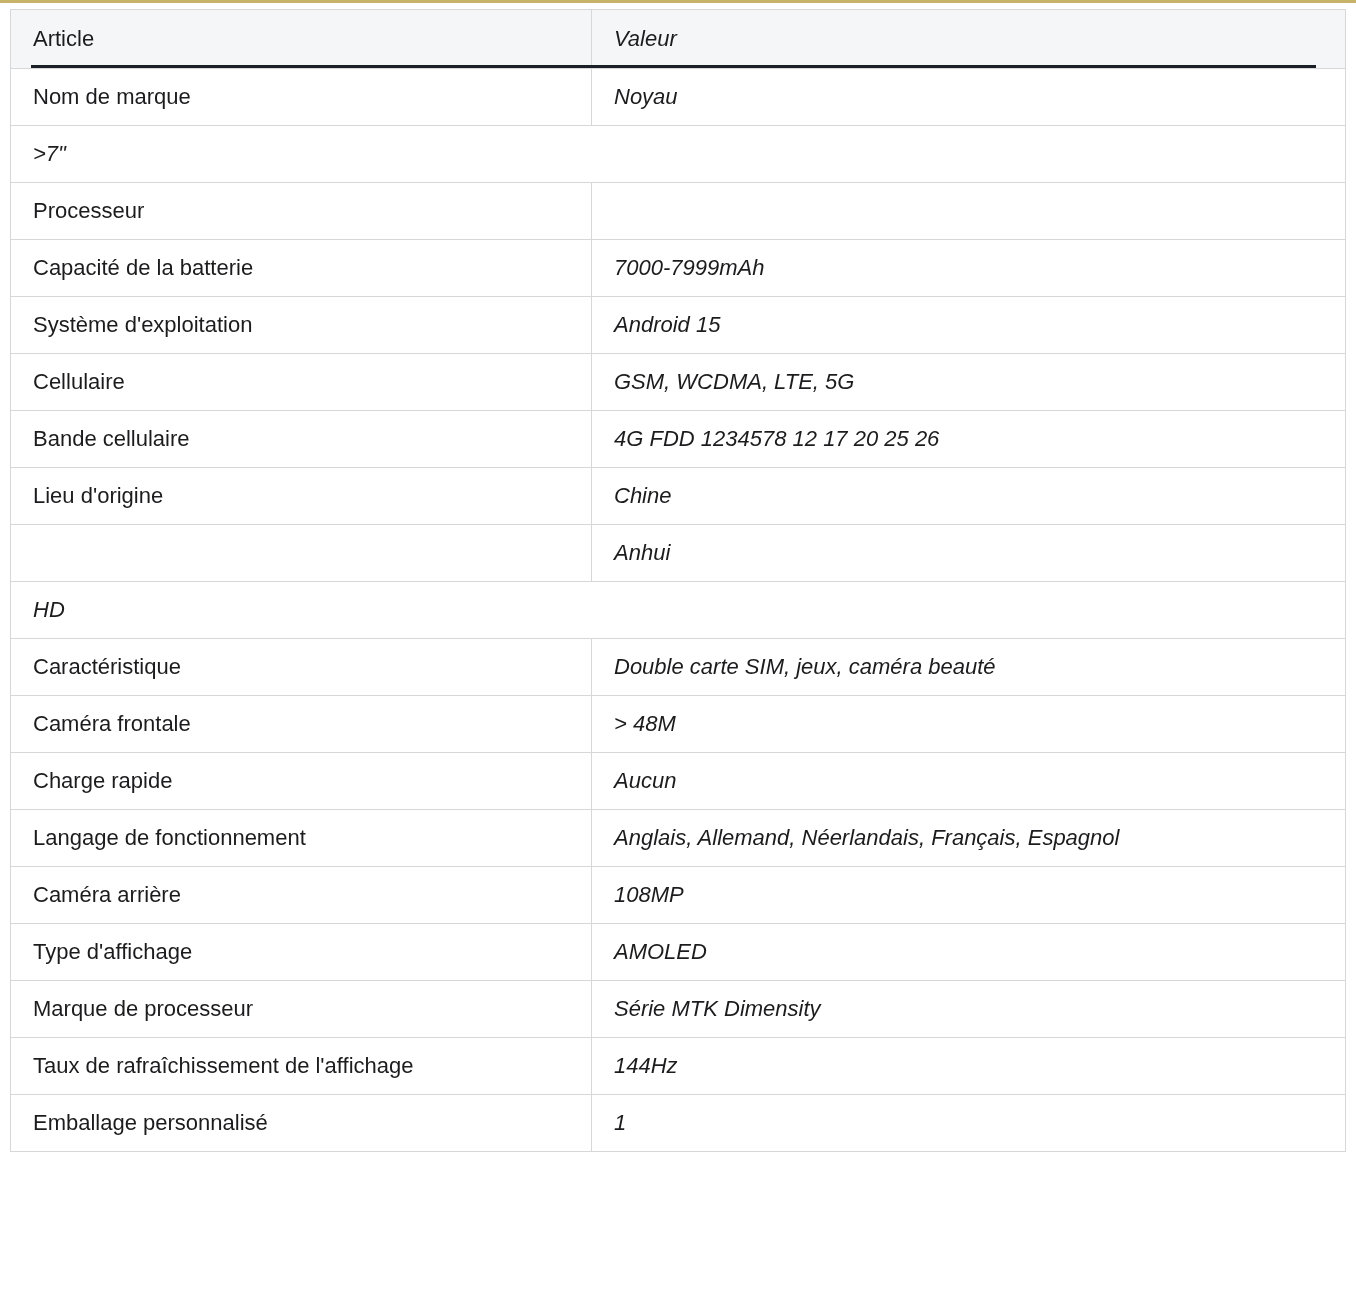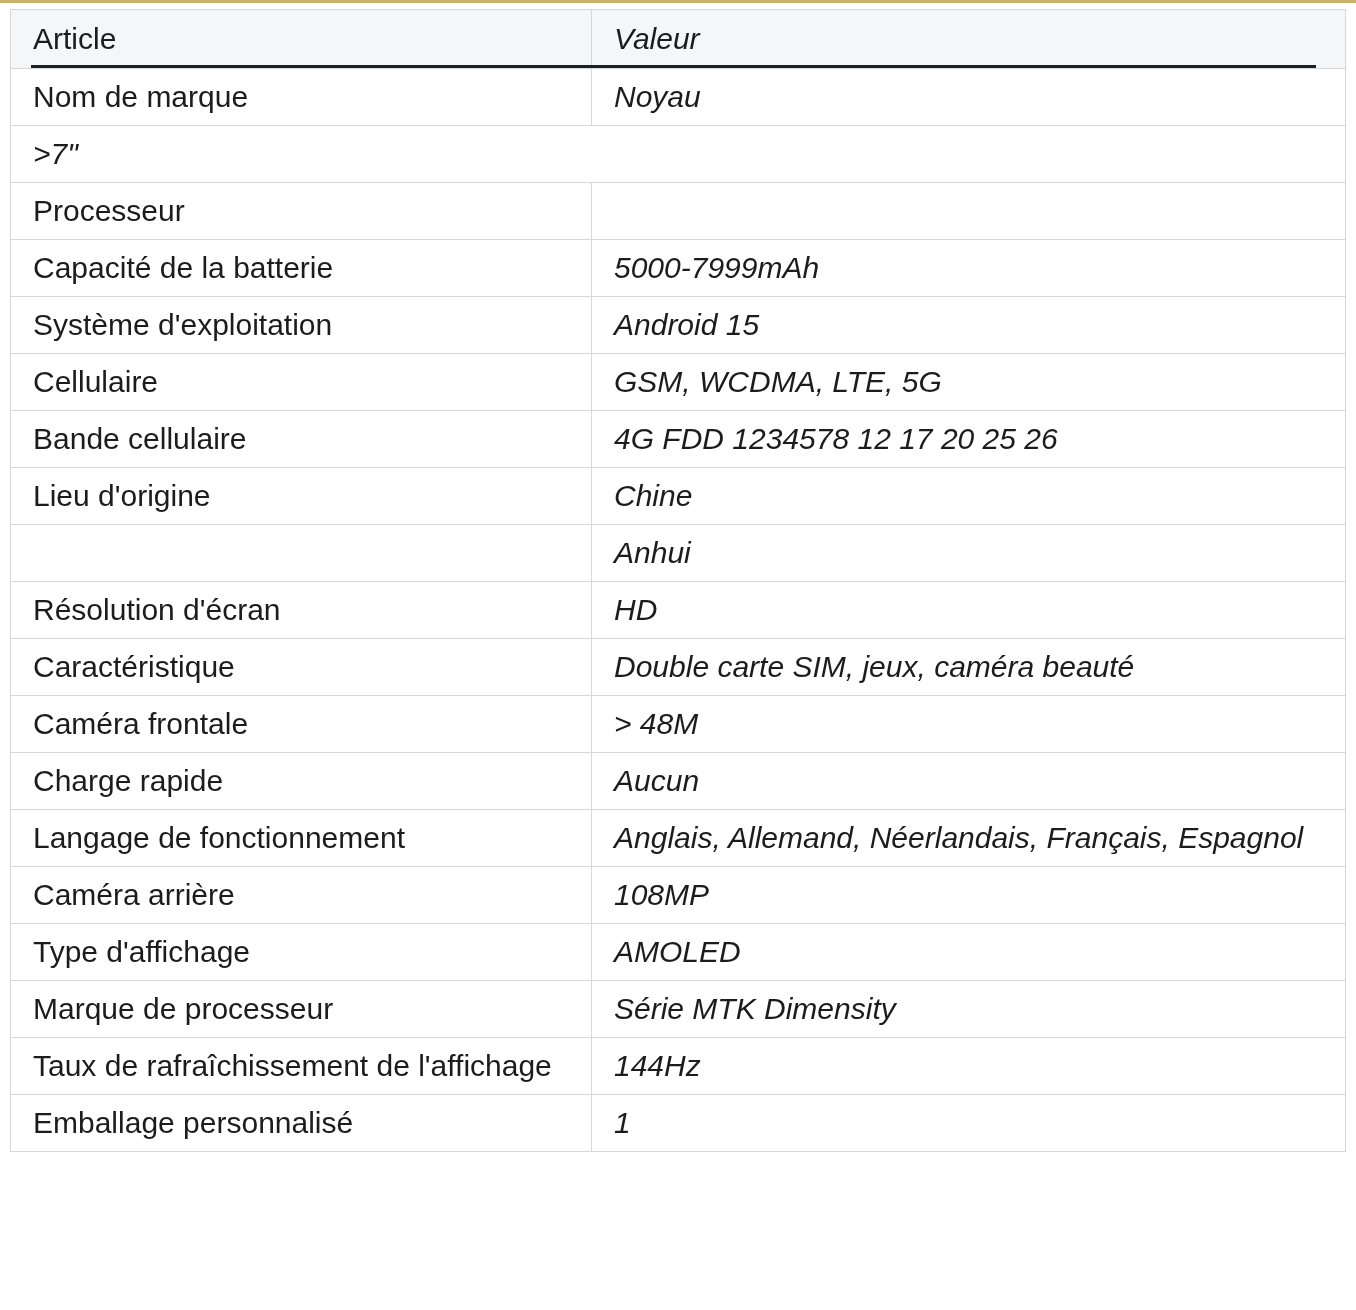--- a/index.html
+++ b/index.html
@@ -37,21 +37,21 @@
   }
   .row.header{
     height:59px;
     background:var(--header-background);
   }
   .cell{
     display:flex;
     align-items:center;
     padding-left:22px;
     padding-right:12px;
-    font-size:30px;
+    font-size:22px;
     line-height:1.2;
     color:var(--text);
     white-space:nowrap;
     overflow:hidden;
   }
   .cell.label{
     width:581px;
     flex:0 0 581px;
     border-right:1px solid var(--row-border);
   }
@@ -89,21 +89,21 @@
   <div class="row">
     <div class="cell value">&gt;7"</div>
   </div>
 
   <div class="row">
     <div class="cell label">Processeur</div>
   </div>
 
   <div class="row">
     <div class="cell label">Capacité de la batterie</div>
-    <div class="cell value">5000-7999mAh</div>
+    <div class="cell value">7000-7999mAh</div>
   </div>
 
   <div class="row">
     <div class="cell label">Système d'exploitation</div>
     <div class="cell value">Android 15</div>
   </div>
 
   <div class="row">
     <div class="cell label">Cellulaire</div>
     <div class="cell value">GSM, WCDMA, LTE, 5G</div>
@@ -118,21 +118,20 @@
     <div class="cell label">Lieu d'origine</div>
     <div class="cell value">Chine</div>
   </div>
 
   <div class="row">
     <div class="cell label"></div>
     <div class="cell value">Anhui</div>
   </div>
 
   <div class="row">
-    <div class="cell label">Résolution d'écran</div>
     <div class="cell value">HD</div>
   </div>
 
   <div class="row">
     <div class="cell label">Caractéristique</div>
     <div class="cell value">Double carte SIM, jeux, caméra beauté</div>
   </div>
 
   <div class="row">
     <div class="cell label">Caméra frontale</div>

